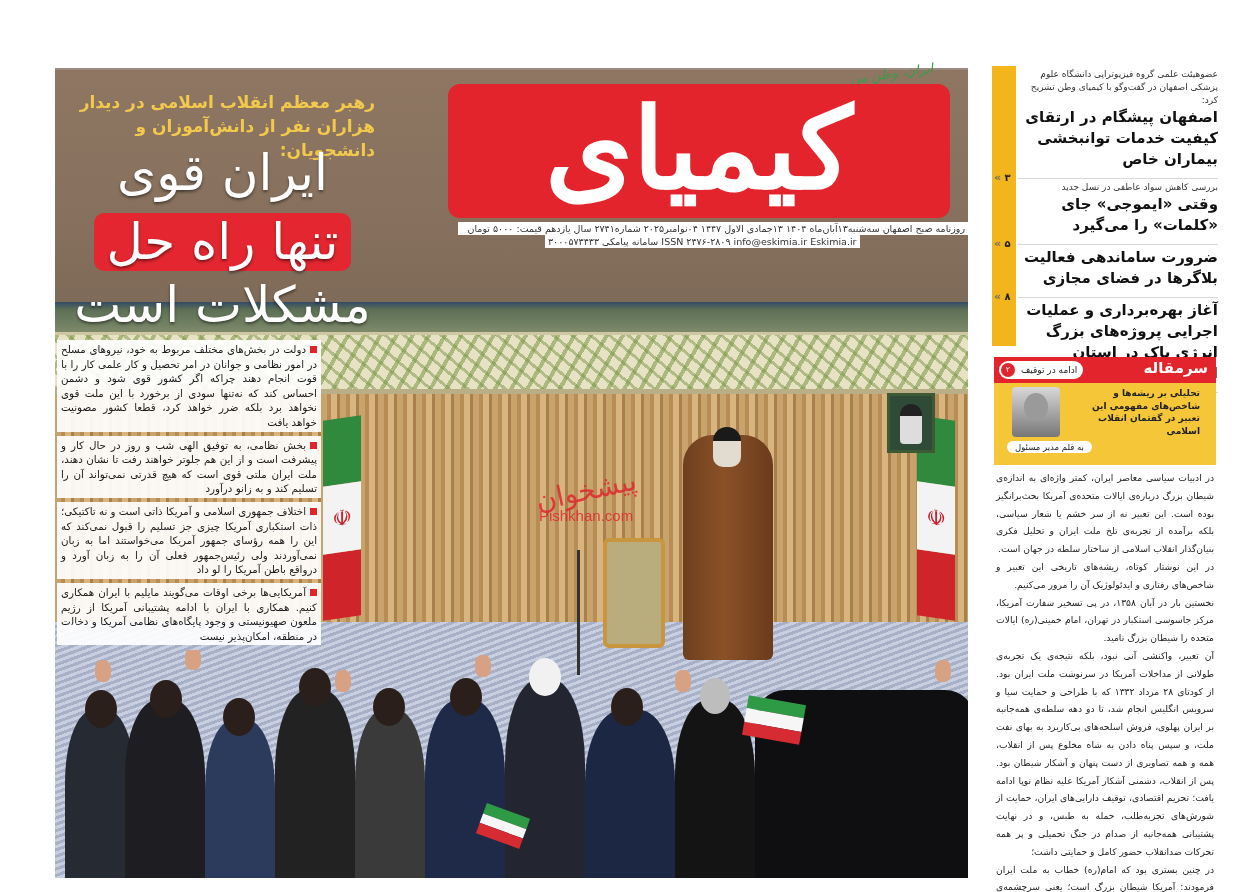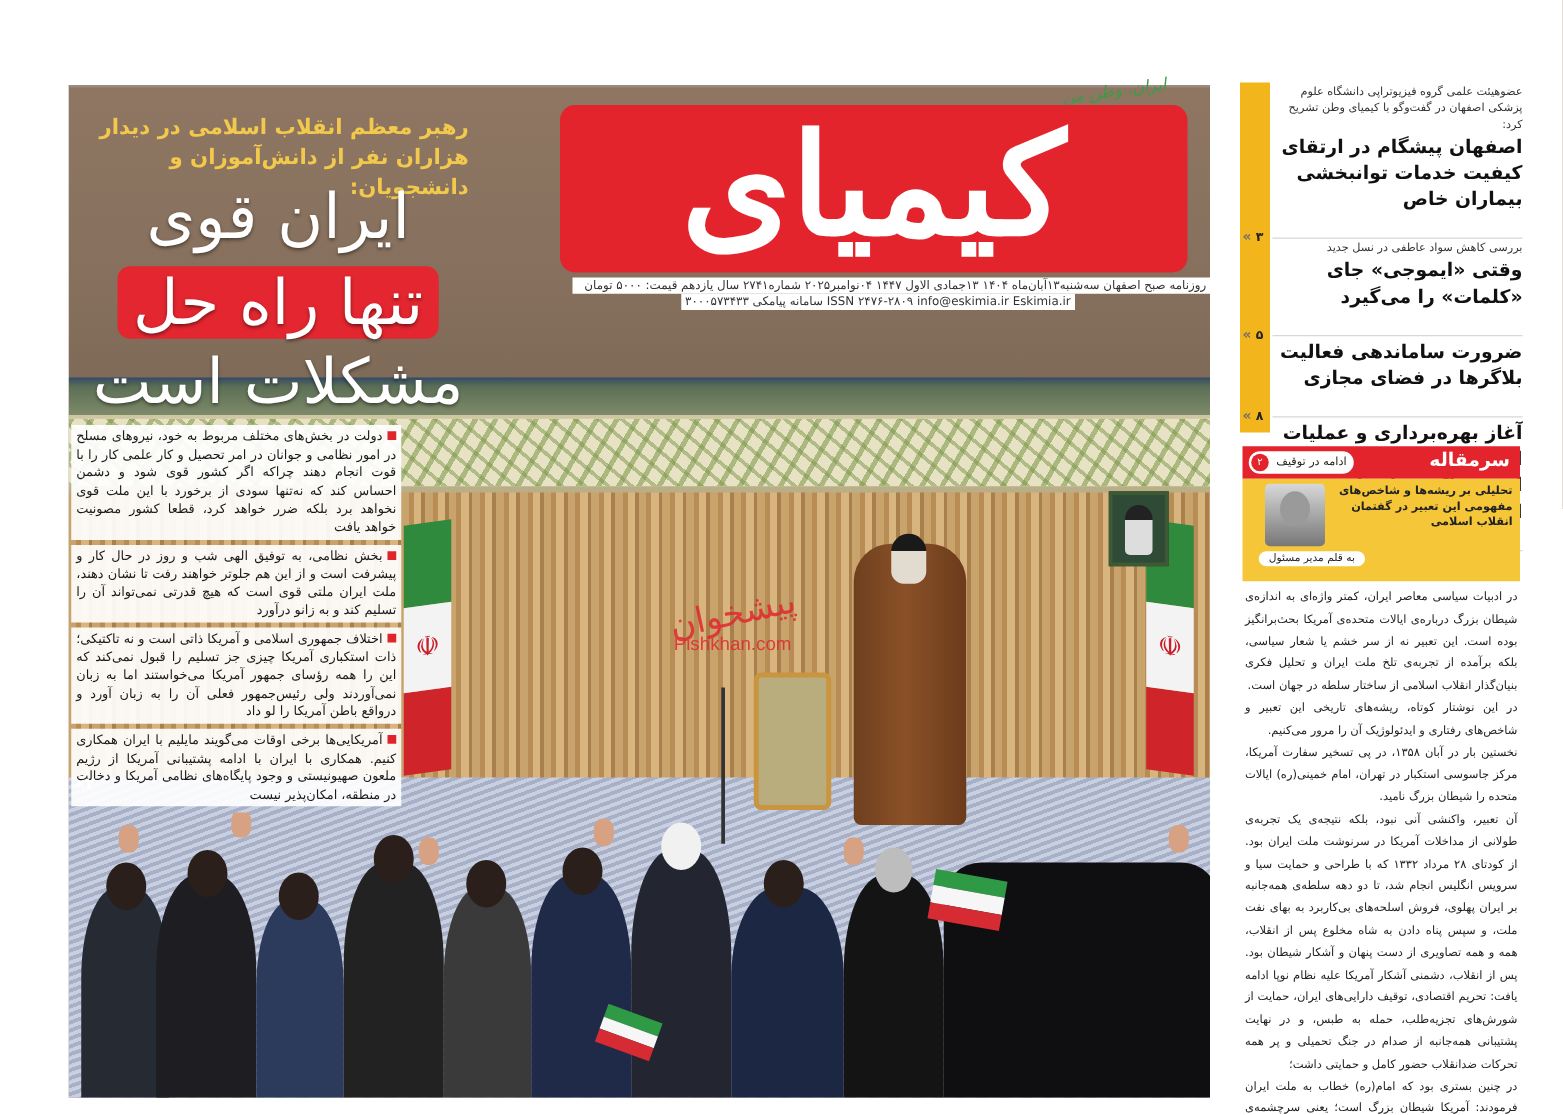--- a/index.html
+++ b/index.html
@@ -87,21 +87,21 @@
     font-family: "DejaVu Serif", serif; font-weight: bold; font-size: 112px; line-height: 150px; letter-spacing: -4px; }
   .tagline-top { position: absolute; left: 462px; top: 70px; font-size: 8px; color: #e3242c; opacity: .8; margin-top: 24px; }
   .slogan-green { position: absolute; left: 850px; top: 66px; font-size: 13px; color: #3e9a49; font-style: italic; transform: rotate(-8deg); }
   .info-bar { position: absolute; background: #ffffff; font-size: 9.5px; line-height: 13px; color: #333; padding: 0 3px; white-space: nowrap; }
   .info-1 { left: 458px; top: 222px; width: 510px; }
   .info-2 { left: 545px; top: 235px; }
 
   
   .right { position: absolute; left: 992px; top: 66px; width: 226px; }
   .teaser-strip { position: absolute; left: 0; top: 0; width: 24px; height: 280px; background: #f2b51b; }
-  .teaser { position: relative; margin-left: 26px; padding: 2px 0 20px 0; border-bottom: 1px solid #d8d8d8; }
+  .teaser { position: relative; margin-left: 26px; padding: 2px 0 8px 0; border-bottom: 1px solid #d8d8d8; }
   .teaser .sub { font-size: 9px; line-height: 13px; color: #333; text-align: right; }
   .teaser .title { font-size: 15px; font-weight: bold; line-height: 21px; color: #111; text-align: right; }
   .pg-badge { position: absolute; left: -26px; bottom: -6px; width: 24px; font-size: 10px; font-weight: bold; color: #222;
     direction: ltr; text-align: left; padding-left: 2px; }
   .pg-badge .chev { color: #6e6e6e; font-size: 11px; letter-spacing: -3px; }
 
   .editorial { position: absolute; left: 994px; top: 357px; width: 222px; }
   .ed-header { height: 26px; background: #e3242c; position: relative; }
   .ed-header .label { position: absolute; right: 8px; top: 2px; color: #fff; font-size: 15px; font-weight: bold; }
   .ed-header .cont { position: absolute; left: 5px; top: 4px; height: 18px; background: #fff; border-radius: 9px;
@@ -233,21 +233,21 @@
   <div class="ed-header">
     <span class="label">سرمقاله</span>
     <span class="cont">
       <span class="badge">۲</span>
       <span>ادامه در توقیف</span>
     </span>
   </div>
   <div class="ed-box">
     <div class="ed-photo"></div>
     <div class="ed-byline">به قلم مدیر مسئول</div>
-    <div class="ed-kicker" style="margin-right:0;padding-left:70px">تحلیلی بر ریشه‌ها و شاخص‌های مفهومی این تعبیر در گفتمان انقلاب اسلامی</div>
+    <div class="ed-kicker" style="margin-right:10px;padding-left:70px">تحلیلی بر ریشه‌ها و شاخص‌های مفهومی این تعبیر در گفتمان انقلاب اسلامی</div>
   </div>
   <div class="ed-body">
     <p>در ادبیات سیاسی معاصر ایران، کمتر واژه‌ای به اندازه‌ی شیطان بزرگ درباره‌ی ایالات متحده‌ی آمریکا بحث‌برانگیز بوده است. این تعبیر نه از سر خشم یا شعار سیاسی، بلکه برآمده از تجربه‌ی تلخ ملت ایران و تحلیل فکری بنیان‌گذار انقلاب اسلامی از ساختار سلطه در جهان است.</p>
     <p>در این نوشتار کوتاه، ریشه‌های تاریخی این تعبیر و شاخص‌های رفتاری و ایدئولوژیک آن را مرور می‌کنیم.</p>
     <p>نخستین بار در آبان ۱۳۵۸، در پی تسخیر سفارت آمریکا، مرکز جاسوسی استکبار در تهران، امام خمینی(ره) ایالات متحده را شیطان بزرگ نامید.</p>
     <p>آن تعبیر، واکنشی آنی نبود، بلکه نتیجه‌ی یک تجربه‌ی طولانی از مداخلات آمریکا در سرنوشت ملت ایران بود. از کودتای ۲۸ مرداد ۱۳۳۲ که با طراحی و حمایت سیا و سرویس انگلیس انجام شد، تا دو دهه سلطه‌ی همه‌جانبه بر ایران پهلوی، فروش اسلحه‌های بی‌کاربرد به بهای نفت ملت، و سپس پناه دادن به شاه مخلوع پس از انقلاب، همه و همه تصاویری از دست پنهان و آشکار شیطان بود. پس از انقلاب، دشمنی آشکار آمریکا علیه نظام نوپا ادامه یافت: تحریم اقتصادی، توقیف دارایی‌های ایران، حمایت از شورش‌های تجزیه‌طلب، حمله به طبس، و در نهایت پشتیبانی همه‌جانبه از صدام در جنگ تحمیلی و پر همه تحرکات ضدانقلاب حضور کامل و حمایتی داشت؛</p>
     <p>در چنین بستری بود که امام(ره) خطاب به ملت ایران فرمودند: آمریکا شیطان بزرگ است؛ یعنی سرچشمه‌ی همه‌ی شرارت‌ها</p>
   </div>
 </div>
 

